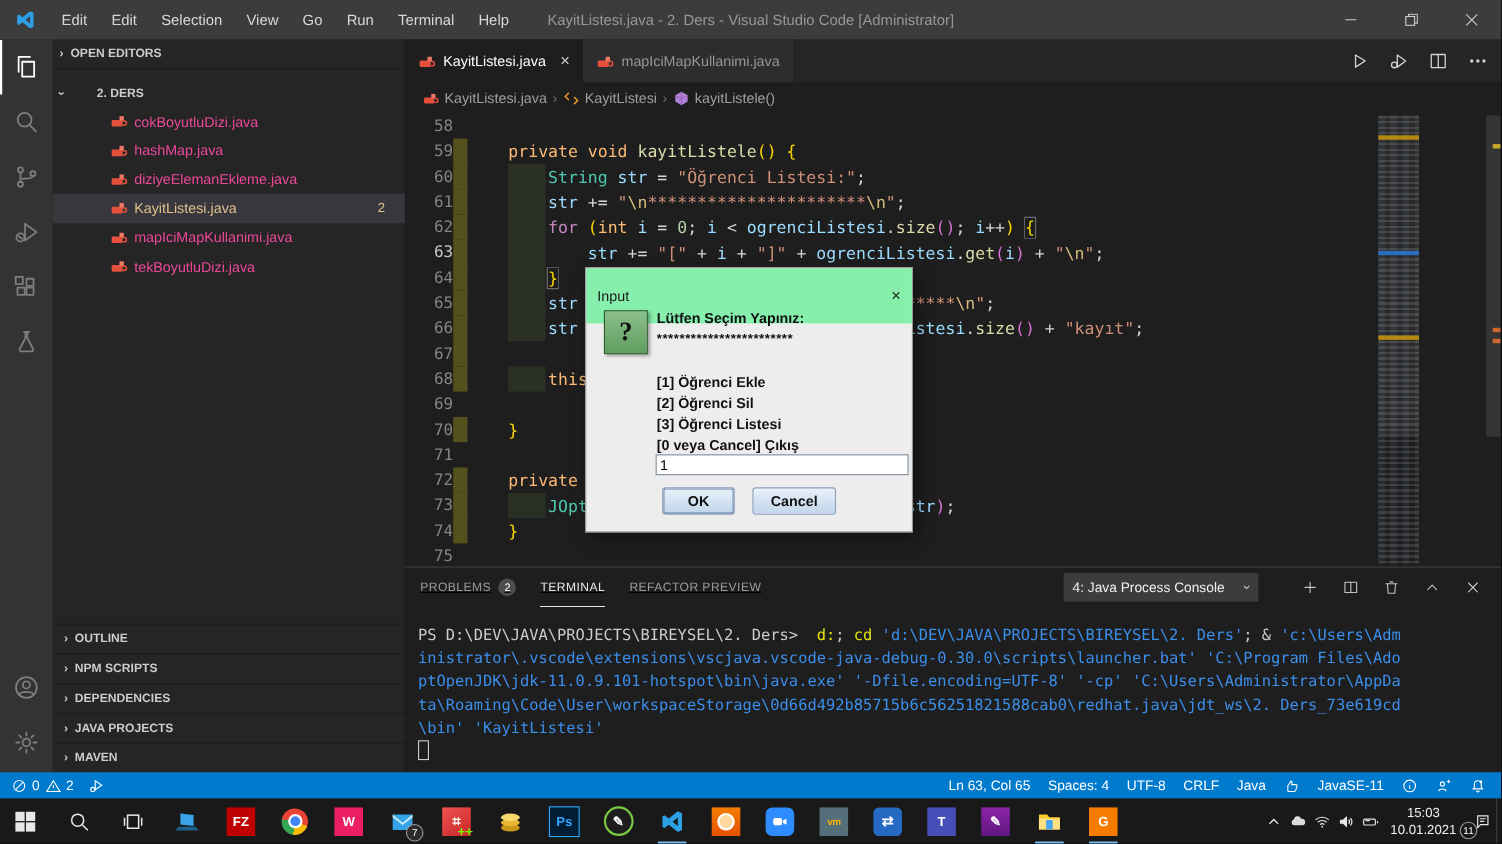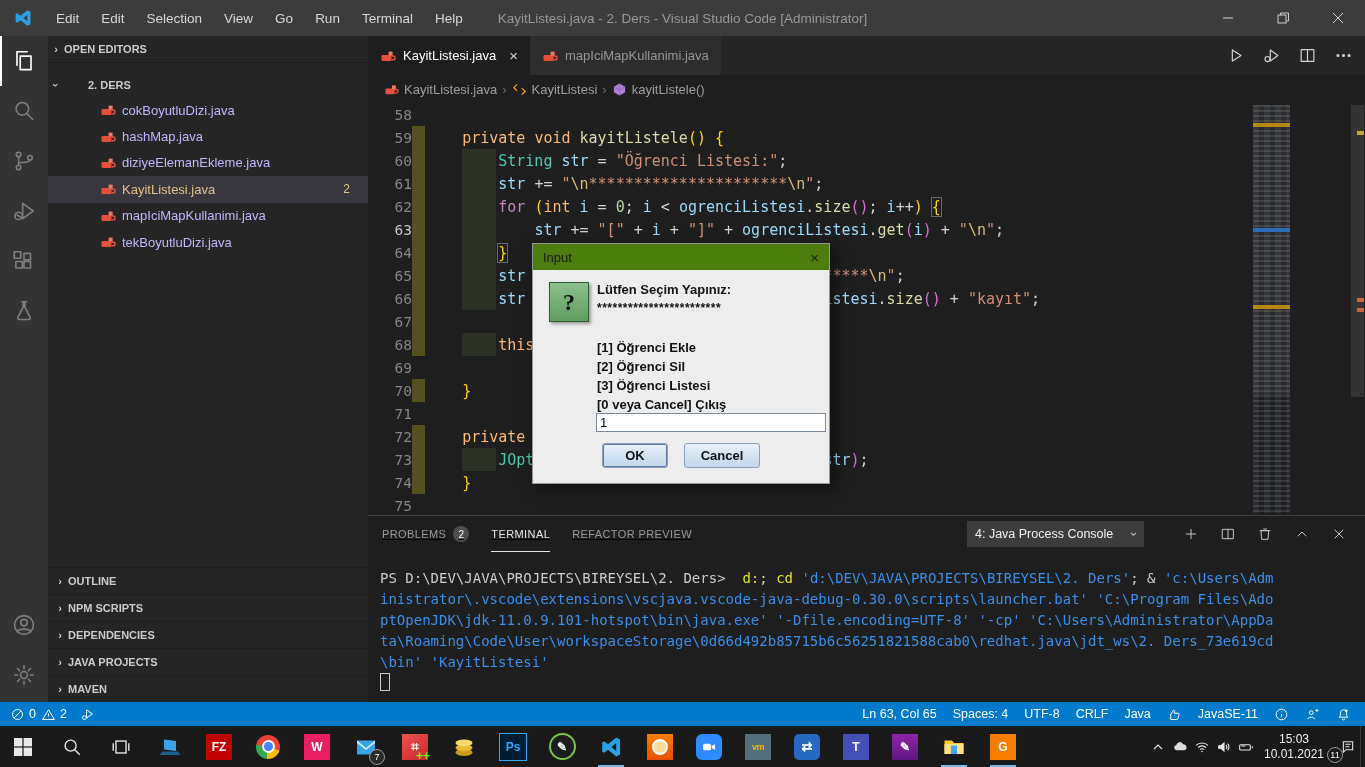--- a/index.html
+++ b/index.html
@@ -23,21 +23,21 @@
   .act-item svg{width:26px;height:26px;}
   .act-bottom{position:absolute;bottom:2px;left:0;}
   
   .sidebar{position:absolute;left:48px;top:36px;width:320px;height:666px;background:#252526;color:#cccccc;}
   .sb-header{height:35px;display:flex;align-items:center;padding:0 12px 0 20px;font-size:11px;color:#bbbbbb;}
   .sb-header .more{margin-left:auto;font-size:16px;letter-spacing:1px;color:#c5c5c5;}
   .sb-row{display:flex;align-items:center;font-size:11px;font-weight:bold;height:24px;color:#cccccc;}
   .chev{width:16px;display:flex;justify-content:center;color:#cccccc;font-size:11px;}
   .chev.down{transform:rotate(90deg);}
   .sb-gap{height:10px;}
-  .file-row{display:flex;align-items:center;height:26.4px;padding-left:52px;font-size:13px;color:#c4b5fd;}
+  .file-row{display:flex;align-items:center;height:26.4px;padding-left:52px;font-size:13px;color:#ec4899;}
   .file-row .jicon{width:16px;height:16px;margin-right:6px;flex:0 0 16px;}
   .file-row.sel{background:#37373d;color:#e2c08d;}
   .file-row .fbadge{margin-left:auto;margin-right:18px;color:#e2c08d;font-size:12px;}
   .sb-sections{position:absolute;left:0;bottom:0;width:320px;}
   .sb-section{height:26px;display:flex;align-items:center;border-top:1px solid #1d1d1d;
               font-size:11px;font-weight:bold;padding-left:4px;}
   
   .tabbar{position:absolute;left:368px;top:36px;width:997px;height:39px;background:#252526;display:flex;}
   .tab{display:flex;align-items:center;padding:0 12px;font-size:13px;gap:7px;height:39px;}
   .tab .jicon{width:16px;height:16px;}
@@ -83,21 +83,21 @@
                   color:#f0f0f0;font-size:12.5px;display:flex;align-items:center;padding:0 8px;box-sizing:border-box;}
   .console-select .dd{margin-left:auto;transform:rotate(90deg);color:#cccccc;}
   .panel-actions{position:absolute;right:18px;top:0;height:36px;display:flex;align-items:center;gap:21px;color:#c5c5c5;}
   .panel-actions svg{width:16px;height:16px;}
   .terminal{position:absolute;left:12px;top:52px;font-family:"DejaVu Sans Mono",monospace;font-size:14px;line-height:21px;white-space:pre;}
   .tm-w{color:#cccccc}.tm-y{color:#e5e510}.tm-b{color:#3b8eea}
   .tcursor{display:inline-block;width:8px;height:16px;border:1px solid #cccccc;vertical-align:-3px;}
   
   .dialog{position:absolute;left:532px;top:243px;width:296px;height:239px;background:#ededed;
           border:1px solid #979797;box-shadow:4px 5px 14px rgba(0,0,0,.5);z-index:50;color:#000;}
-  .dlg-title{height:26px;background:#4d7c0f;display:flex;align-items:center;padding:0 10px;
+  .dlg-title{height:26px;background:#86efac;display:flex;align-items:center;padding:12px 10px;
              font-size:13px;color:#1b1b1b;}
   .dlg-close{margin-left:auto;font-size:15px;color:#222;}
   .dlg-icon{position:absolute;left:16px;top:38px;width:38px;height:38px;background:linear-gradient(#8cbf8c,#5f9e5f);
             border:1px solid #2f5d2f;box-shadow:2px 2px 3px rgba(0,0,0,.35);display:flex;align-items:center;justify-content:center;
             font-family:"Liberation Serif",serif;font-weight:bold;font-size:24px;color:#111;}
   .dlg-text{position:absolute;left:64px;top:38px;font-size:13px;font-weight:bold;color:#111;}
   .dlg-stars{position:absolute;left:64px;top:57px;font-size:12px;font-weight:bold;letter-spacing:.5px;color:#111;}
   .dlg-options{position:absolute;left:64px;top:94px;font-size:13px;font-weight:bold;line-height:19px;color:#111;}
   .dlg-input{position:absolute;left:63px;top:169px;width:222px;height:17px;border:1px solid #7a8a99;
              background:#fff;font-size:13px;font-family:"Liberation Sans",sans-serif;padding:0 3px;color:#000;}

